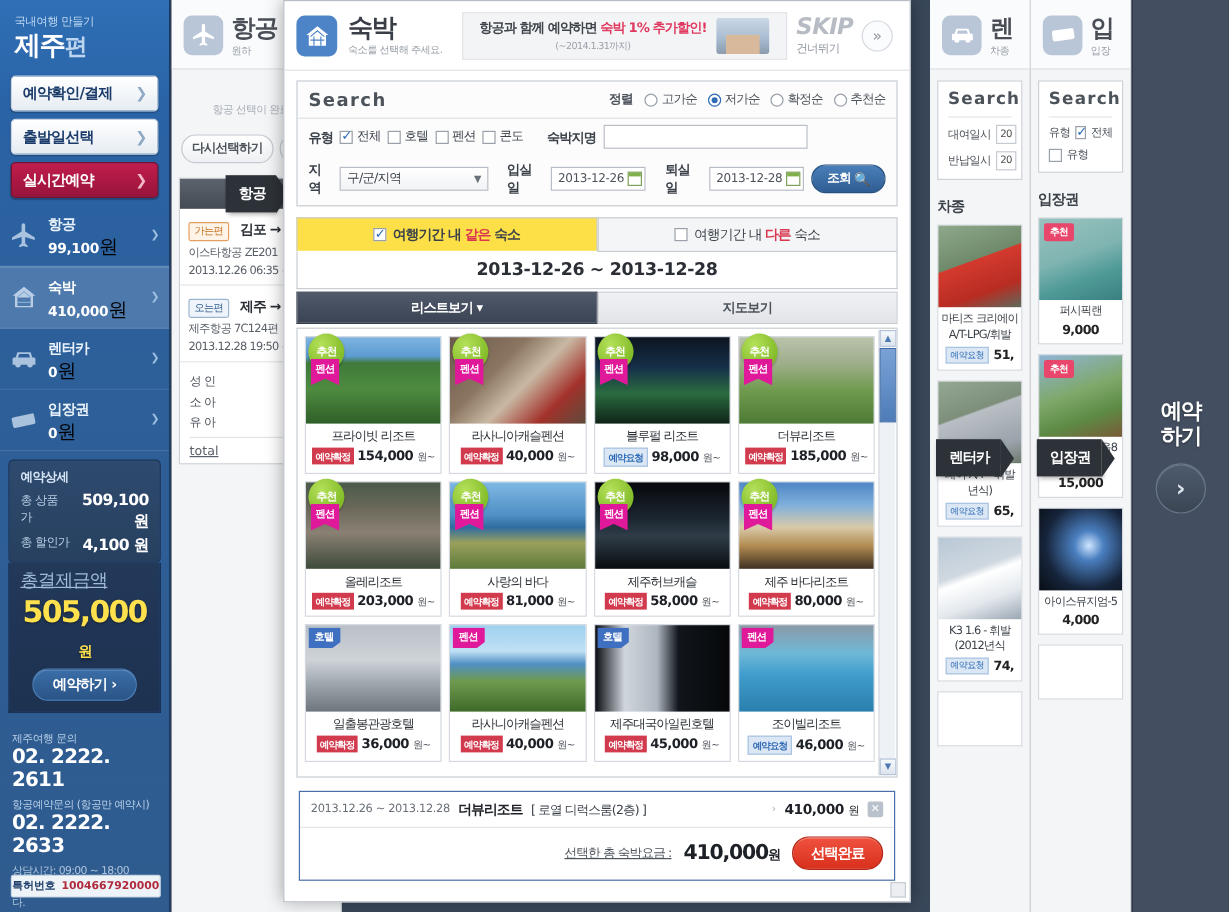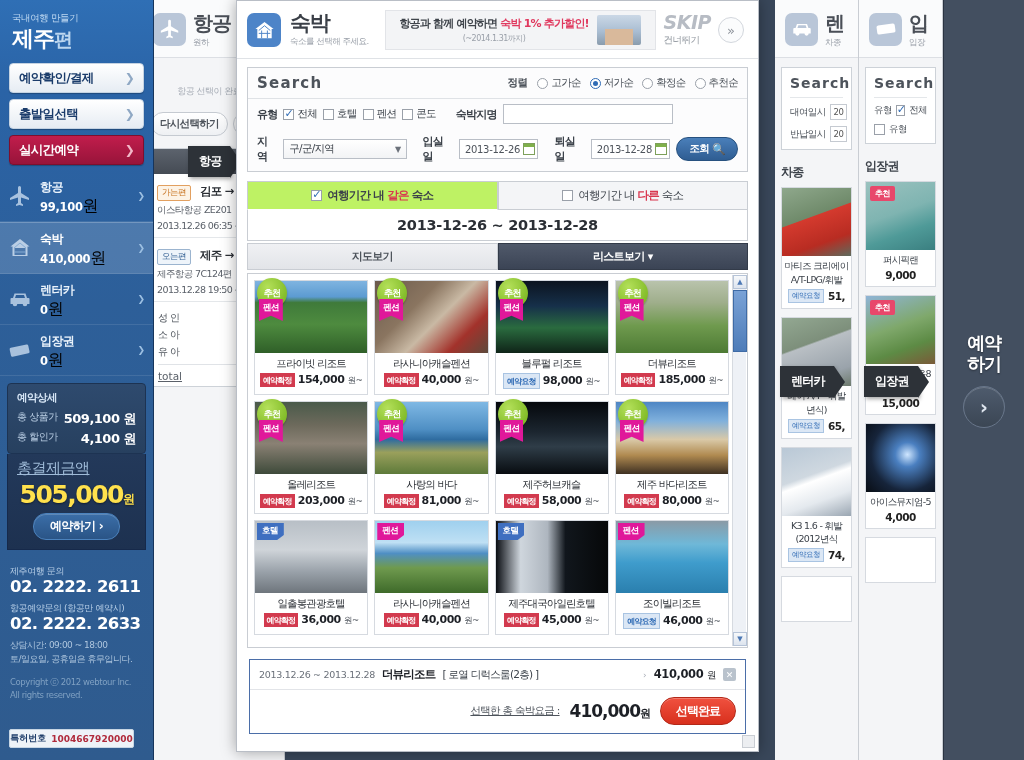--- a/index.html
+++ b/index.html
@@ -5,21 +5,21 @@
   * { box-sizing: border-box; margin: 0; padding: 0; }
   html, body {
     width: 1024px; height: 760px; overflow: hidden;
     font-family: "DejaVu Sans", "Liberation Sans", sans-serif;
     background: #1f2730;
   }
   #root { position: relative; width: 1024px; height: 760px; background: #39475a; }
 
   
   .sidebar {
-    position: absolute; left: 0; top: 0; width: 154px; height: 760px;
+    position: absolute; left: 0; top: 0; width: 142px; height: 760px;
     background: linear-gradient(180deg,#2f6fb5 0%,#2a63a6 12%,#2d5f99 40%,#2f5b8e 100%);
     border-right: 1px solid #16355c;
   }
   .sb-head { padding: 12px 12px 6px 12px; }
   .sb-sup { font-size: 9.5px; color: #bfd9f2; letter-spacing: -0.4px; }
   .sb-title { font-size: 22px; font-weight: bold; color: #ffffff; letter-spacing: -1px; line-height: 1.15; margin-top: 1px;}
   .sb-title .lite { color:#bcd6ef; font-weight:bold; font-size:19px;}
 
   .sb-btn {
     margin: 6px 9px; height: 30px; border-radius: 4px;
@@ -207,21 +207,21 @@
   .cal { width:12px;height:12px;background:#fff;border:1px solid #7da05a; position:relative; flex:0 0 12px;}
   .cal:before{content:'';position:absolute;left:0;top:0;right:0;height:3px;background:#7fb04a;}
   .btn-go { margin-left:auto; width:62px;height:24px;border-radius:12px;
     background:linear-gradient(180deg,#4a7fba 0%,#2f5d92 100%); border:1px solid #27517f;
     display:flex;align-items:center;justify-content:center;gap:3px; color:#fff; font-size:10.5px; font-weight:bold; letter-spacing:-0.7px;}
   .btn-go .mg { font-size:11px; }
 
   .tabs2 { display:flex; margin-top:9px;}
   .tb { flex:1; border:1px solid #c9cdd3; padding:6px 0; text-align:center; font-size:11.5px; color:#3c424a;
     letter-spacing:-0.8px; display:flex; align-items:center; justify-content:center; gap:5px; background:#f4f5f7;}
-  .tb.on { background:#bef264; border-bottom-color:#fff; font-weight:bold;}
+  .tb.on { background:#fde047; border-bottom-color:#fff; font-weight:bold;}
   .tb .hl { color:#d8374f; font-weight:bold;}
   .daterange { border:1px solid #c9cdd3; border-top:none; text-align:center; padding:7px 0;
     font-size:14.5px; font-weight:bold; color:#2b2f35; letter-spacing:-0.3px;}
 
   .viewtabs { display:flex; margin-top:2px;}
   .vt { flex:1; text-align:center; padding:5px 0; font-size:11px; font-weight:bold; letter-spacing:-0.7px;
     border:1px solid #c9cdd3;}
   .vt.on { background:linear-gradient(180deg,#50596a,#3b4455); color:#fff; border-color:#333b49;}
   .vt.off { background:linear-gradient(180deg,#f0f1f4,#e2e4e8); color:#4d535b;}
 
@@ -681,22 +681,22 @@
           <span><span>여행기간 내 </span><span class="hl">같은</span><span> 숙소</span></span>
         </div>
         <div class="tb">
           <span class="cb"></span>
           <span><span>여행기간 내 </span><span class="hl">다른</span><span> 숙소</span></span>
         </div>
       </div>
       <div class="daterange">2013-12-26 ~ 2013-12-28</div>
 
       <div class="viewtabs">
+        <div class="vt on">리스트보기 ▾</div>
         <div class="vt off">지도보기</div>
-        <div class="vt on">리스트보기 ▾</div>
       </div>
 
       <div class="grid-wrap">
         <div class="grid">
 
           <div class="card">
             <div class="card-img" style="background:linear-gradient(180deg,#7fb4e0 0%,#5c9bd1 22%,#3f7a3a 30%,#4e8b3f 60%,#2f5f28 100%);">
               <span class="rec">추천</span>
               <span class="typ">펜션</span>
             </div>

